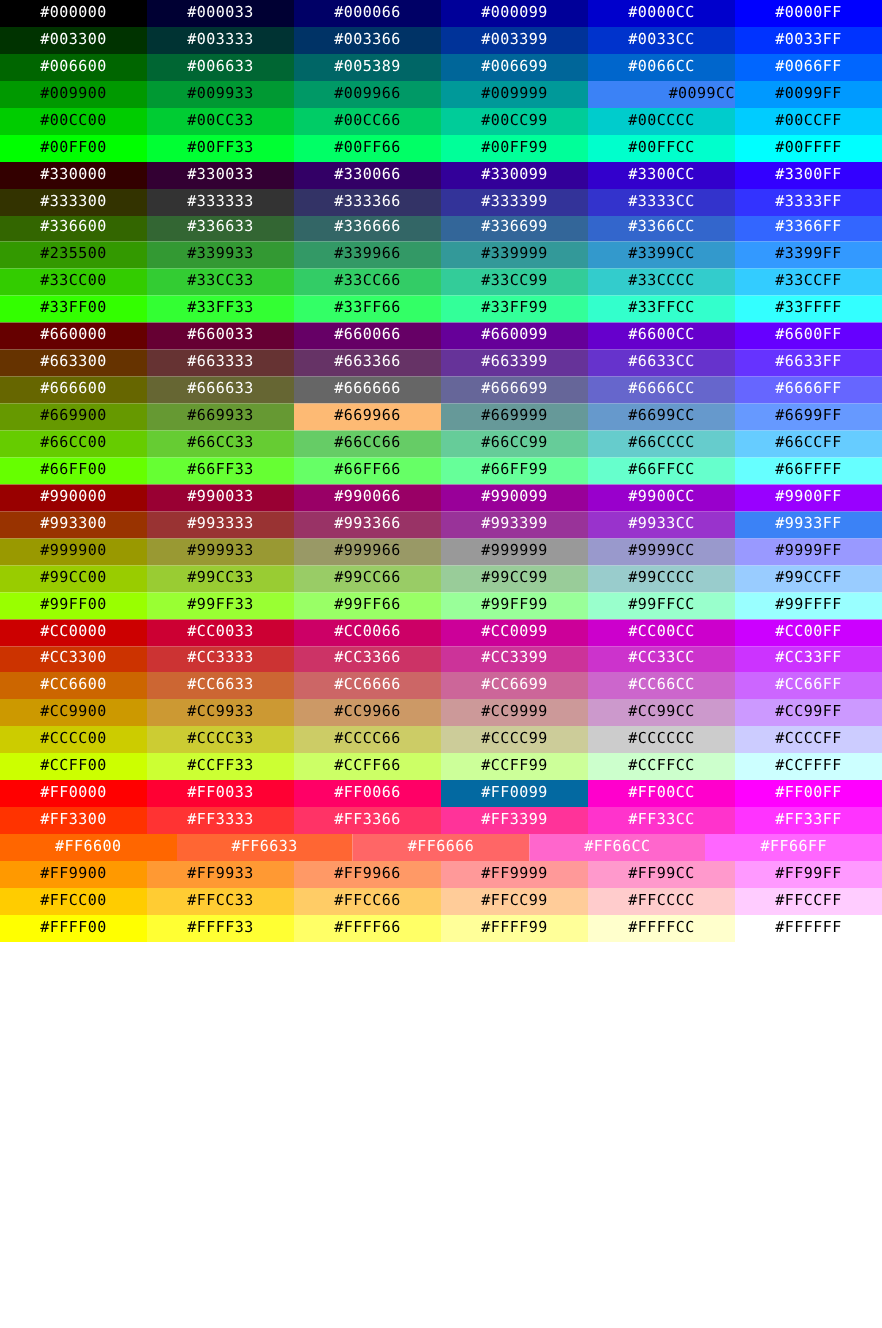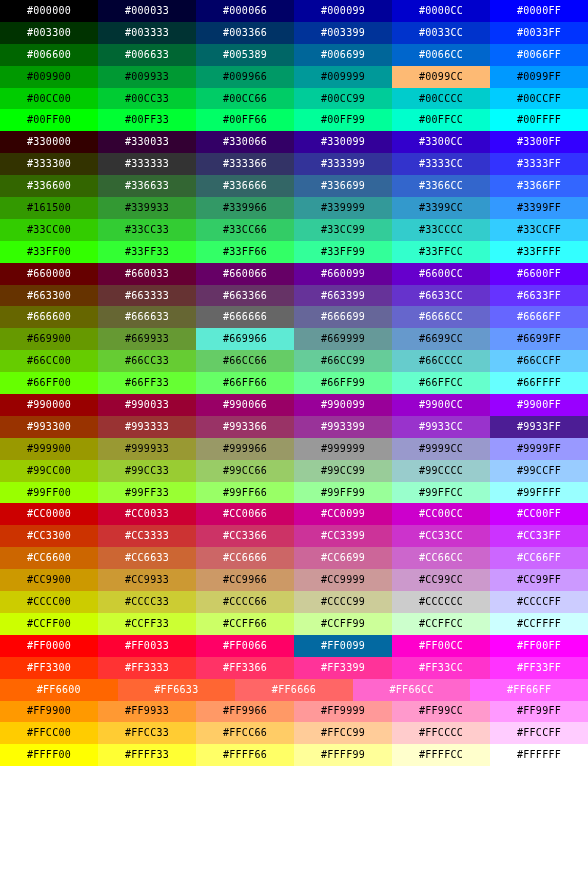--- a/index.html
+++ b/index.html
@@ -6,21 +6,21 @@
   html, body {
     margin: 0;
     padding: 0;
     background: #ffffff;
   }
   body {
     font-family: "DejaVu Sans Mono", "Liberation Mono", monospace;
   }
   #palette {
     width: 588px;
-    height: 766px;
+    height: 628px;
     display: flex;
     flex-direction: column;
     overflow: hidden;
   }
   .swatch-row {
     display: flex;
     flex: 1 1 0;
     min-height: 0;
   }
   .swatch {
@@ -109,21 +109,21 @@
       </div>
       <div class="swatch" style="background-color: rgb(0, 153, 51); color: rgb(0, 0, 0);">
         <span class="swatch-label">#009933</span>
       </div>
       <div class="swatch" style="background-color: rgb(0, 153, 102); color: rgb(0, 0, 0);">
         <span class="swatch-label">#009966</span>
       </div>
       <div class="swatch" style="background-color: rgb(0, 153, 153); color: rgb(0, 0, 0);">
         <span class="swatch-label">#009999</span>
       </div>
-      <div class="swatch" style="background-color: #fdba74; color: rgb(0, 0, 0);">
+      <div class="swatch" style="background-color: #3b82f6; color: rgb(0, 0, 0); justify-content: flex-end;">
         <span class="swatch-label">#0099CC</span>
       </div>
       <div class="swatch" style="background-color: rgb(0, 153, 255); color: rgb(0, 0, 0);">
         <span class="swatch-label">#0099FF</span>
       </div>
     </div>
     <div class="swatch-row">
       <div class="swatch" style="background-color: rgb(0, 204, 0); color: rgb(0, 0, 0);">
         <span class="swatch-label">#00CC00</span>
       </div>
@@ -218,21 +218,21 @@
       </div>
       <div class="swatch" style="background-color: rgb(51, 102, 204); color: rgb(255, 255, 255);">
         <span class="swatch-label">#3366CC</span>
       </div>
       <div class="swatch" style="background-color: rgb(51, 102, 255); color: rgb(255, 255, 255);">
         <span class="swatch-label">#3366FF</span>
       </div>
     </div>
     <div class="swatch-row">
       <div class="swatch" style="background-color: rgb(51, 153, 0); color: rgb(0, 0, 0);">
-        <span class="swatch-label">#161500</span>
+        <span class="swatch-label">#235500</span>
       </div>
       <div class="swatch" style="background-color: rgb(51, 153, 51); color: rgb(0, 0, 0);">
         <span class="swatch-label">#339933</span>
       </div>
       <div class="swatch" style="background-color: rgb(51, 153, 102); color: rgb(0, 0, 0);">
         <span class="swatch-label">#339966</span>
       </div>
       <div class="swatch" style="background-color: rgb(51, 153, 153); color: rgb(0, 0, 0);">
         <span class="swatch-label">#339999</span>
       </div>
@@ -343,21 +343,21 @@
         <span class="swatch-label">#6666FF</span>
       </div>
     </div>
     <div class="swatch-row">
       <div class="swatch" style="background-color: rgb(102, 153, 0); color: rgb(0, 0, 0);">
         <span class="swatch-label">#669900</span>
       </div>
       <div class="swatch" style="background-color: rgb(102, 153, 51); color: rgb(0, 0, 0);">
         <span class="swatch-label">#669933</span>
       </div>
-      <div class="swatch" style="background-color: #5eead4; color: rgb(0, 0, 0);">
+      <div class="swatch" style="background-color: #fdba74; color: rgb(0, 0, 0);">
         <span class="swatch-label">#669966</span>
       </div>
       <div class="swatch" style="background-color: rgb(102, 153, 153); color: rgb(0, 0, 0);">
         <span class="swatch-label">#669999</span>
       </div>
       <div class="swatch" style="background-color: rgb(102, 153, 204); color: rgb(0, 0, 0);">
         <span class="swatch-label">#6699CC</span>
       </div>
       <div class="swatch" style="background-color: rgb(102, 153, 255); color: rgb(0, 0, 0);">
         <span class="swatch-label">#6699FF</span>
@@ -432,21 +432,21 @@
       </div>
       <div class="swatch" style="background-color: rgb(153, 51, 102); color: rgb(255, 255, 255);">
         <span class="swatch-label">#993366</span>
       </div>
       <div class="swatch" style="background-color: rgb(153, 51, 153); color: rgb(255, 255, 255);">
         <span class="swatch-label">#993399</span>
       </div>
       <div class="swatch" style="background-color: rgb(153, 51, 204); color: rgb(255, 255, 255);">
         <span class="swatch-label">#9933CC</span>
       </div>
-      <div class="swatch" style="background-color: #4c1d95; color: rgb(255, 255, 255); text-align: right;">
+      <div class="swatch" style="background-color: #3b82f6; color: rgb(255, 255, 255); text-align: right;">
         <span class="swatch-label">#9933FF</span>
       </div>
     </div>
     <div class="swatch-row">
       <div class="swatch" style="background-color: rgb(153, 153, 0); color: rgb(0, 0, 0);">
         <span class="swatch-label">#999900</span>
       </div>
       <div class="swatch" style="background-color: rgb(153, 153, 51); color: rgb(0, 0, 0);">
         <span class="swatch-label">#999933</span>
       </div>

